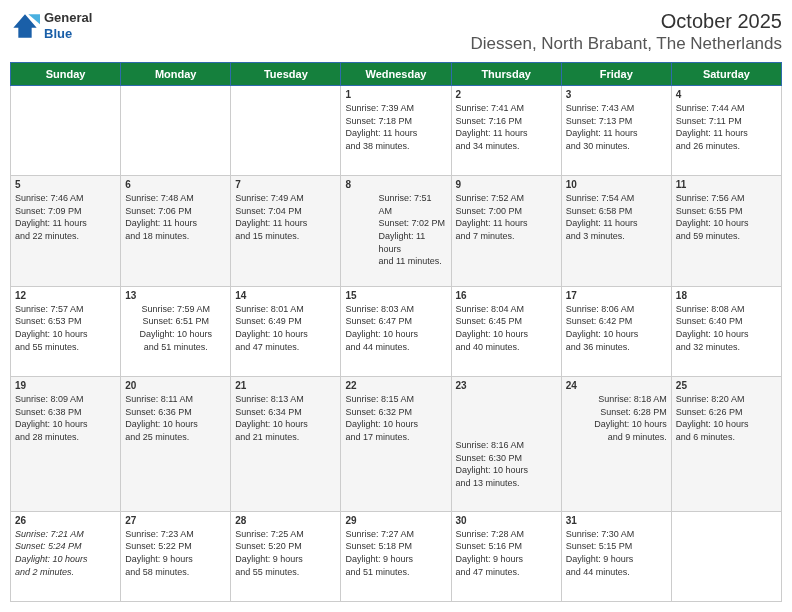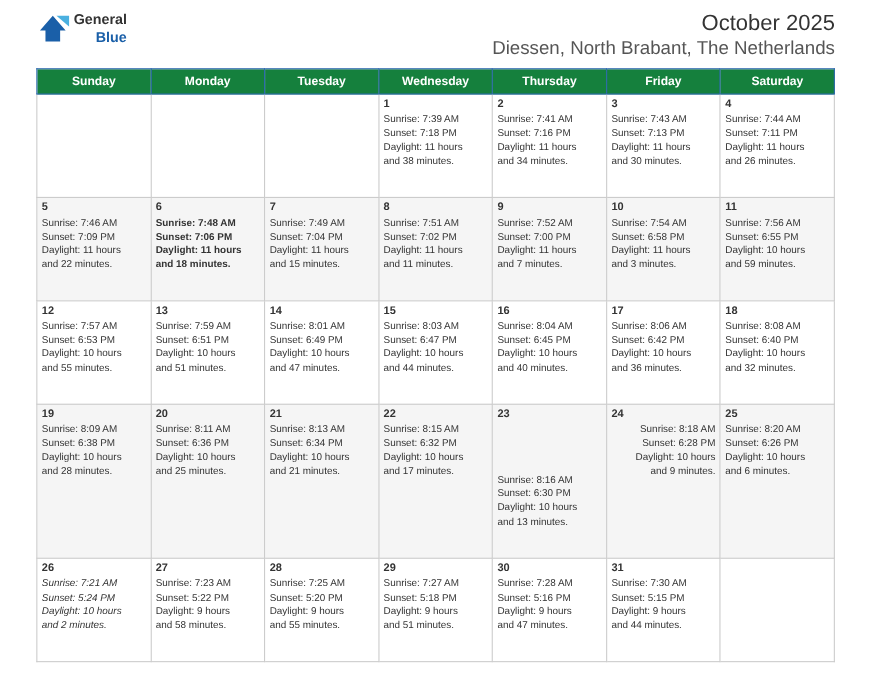--- a/index.html
+++ b/index.html
@@ -6,42 +6,42 @@
     body {
       font-family: Arial, sans-serif;
       background: #fff;
       width: 792px;
       height: 612px;
       overflow: hidden;
     }
     .page {
       width: 792px;
       height: 612px;
-      padding: 10px 33px;
+      padding: 10px 10px;
       display: flex;
       flex-direction: column;
     }
     .header {
       display: flex;
       justify-content: space-between;
       align-items: flex-start;
       margin-bottom: 8px;
     }
     .logo {
       display: flex;
       align-items: center;
       gap: 4px;
     }
     .logo-text {
       font-size: 13px;
       font-weight: bold;
       color: #333;
       line-height: 1.2;
     }
-    .logo-text .blue { color: #1a5fa8; margin-left: 20px; }
+    .logo-text .blue { color: #1a5fa8; }
     .logo-icon {
       width: 30px;
       height: 30px;
     }
     .title-block {
       text-align: right;
     }
     .main-title {
       font-size: 20px;
       font-weight: normal;
@@ -169,35 +169,35 @@
         <tr>
           <td>
             <span class="day-num">5</span>
             <div class="cell-content" style="white-space: pre-line;">Sunrise: 7:46 AM
 Sunset: 7:09 PM
 Daylight: 11 hours
 and 22 minutes.</div>
           </td>
           <td>
             <span class="day-num">6</span>
-            <div class="cell-content" style="white-space: pre-line; font-weight: bold;">Sunrise: 7:48 AM
+            <div class="cell-content" style="white-space: pre-line;">Sunrise: 7:48 AM
 Sunset: 7:06 PM
 Daylight: 11 hours
 and 18 minutes.</div>
           </td>
           <td>
             <span class="day-num">7</span>
             <div class="cell-content" style="white-space: pre-line;">Sunrise: 7:49 AM
 Sunset: 7:04 PM
 Daylight: 11 hours
 and 15 minutes.</div>
           </td>
           <td>
             <span class="day-num">8</span>
-            <div class="cell-content" style="white-space: pre-line;">Sunrise: 7:51 AM
+            <div class="cell-content" style="white-space: pre-line; margin-left: 33px;">Sunrise: 7:51 AM
 Sunset: 7:02 PM
 Daylight: 11 hours
 and 11 minutes.</div>
           </td>
           <td>
             <span class="day-num">9</span>
             <div class="cell-content" style="white-space: pre-line;">Sunrise: 7:52 AM
 Sunset: 7:00 PM
 Daylight: 11 hours
 and 7 minutes.</div>
@@ -220,21 +220,21 @@
         <tr>
           <td>
             <span class="day-num">12</span>
             <div class="cell-content" style="white-space: pre-line;">Sunrise: 7:57 AM
 Sunset: 6:53 PM
 Daylight: 10 hours
 and 55 minutes.</div>
           </td>
           <td>
             <span class="day-num">13</span>
-            <div class="cell-content" style="white-space: pre-line;">Sunrise: 7:59 AM
+            <div class="cell-content" style="white-space: pre-line; text-align: center;">Sunrise: 7:59 AM
 Sunset: 6:51 PM
 Daylight: 10 hours
 and 51 minutes.</div>
           </td>
           <td>
             <span class="day-num">14</span>
             <div class="cell-content" style="white-space: pre-line;">Sunrise: 8:01 AM
 Sunset: 6:49 PM
 Daylight: 10 hours
 and 47 minutes.</div>

